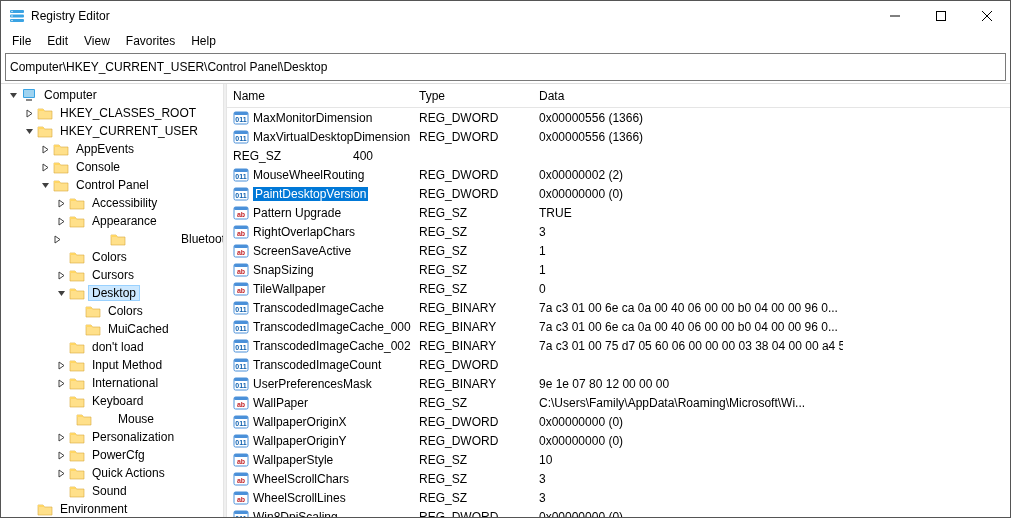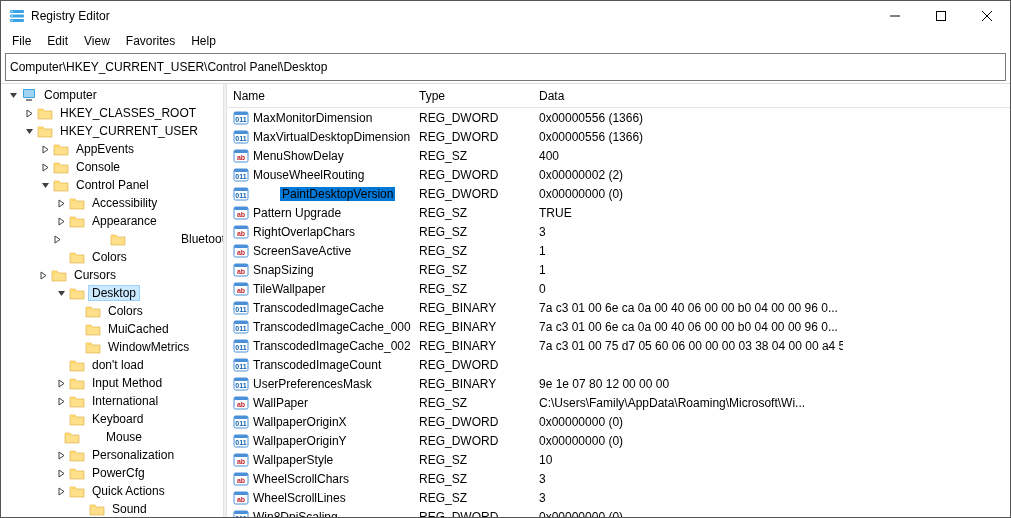--- a/index.html
+++ b/index.html
@@ -23,21 +23,21 @@
 .tree-row .tree-label { padding: 0 3px; border: 1px solid transparent; border-radius: 0; }
 .tree-row.selected .tree-label { background: #cce8ff; border: 1px solid #99d1ff; }
 .splitter { width: 4px; cursor: ew-resize; background: #f0f0f0; border-left: 1px solid #e5e5e5; border-right: 1px solid #e5e5e5; }
 .listwrap { flex: 1; display: flex; flex-direction: column; overflow: hidden; position: relative; }
 .list-header { display: flex; height: 24px; align-items: center; border-bottom: 1px solid #e5e5e5; font-weight: 400; }
 .list-header .col { padding: 0 6px; height: 100%; display: flex; align-items: center; border-right: 1px solid transparent; }
 .list-body { flex: 1; overflow-y: scroll; overflow-x: hidden; }
 .list-row { display: flex; align-items: center; height: 19px; }
 .list-row .cell { padding: 0 6px; overflow: hidden; text-overflow: ellipsis; white-space: nowrap; display: flex; align-items: center; }
 .list-row .cell.name .vicon { width: 16px; height: 16px; margin-right: 4px; flex-shrink: 0; display:flex;align-items:center;justify-content:center; }
-.list-row.selected .name-text { background: #0078d7; color: #000000; padding: 0 2px; margin-left: 27px; }
+.list-row.selected .name-text { background: #0078d7; color: #ffffff; padding: 0 2px; }
 .col-name { width: 186px; }
 .col-type { width: 120px; }
 .col-data { width: 310px; }
 
 .list-body::-webkit-scrollbar, .tree::-webkit-scrollbar { width: 17px; height: 17px; }
 .list-body::-webkit-scrollbar-thumb, .tree::-webkit-scrollbar-thumb { background: #c2c3c9; border: 1px solid #c2c3c9; }
 .list-body::-webkit-scrollbar-track, .tree::-webkit-scrollbar-track { background: #f0f0f0; }
 .list-body::-webkit-scrollbar-button, .tree::-webkit-scrollbar-button { background: #f0f0f0; height: 17px; }
 </style>
 </head>
@@ -220,21 +220,21 @@
         <div class="tree-row" style="padding-left: 52px;">
           <span class="expander none"></span>
           <span class="icon">
             <svg width="16" height="16" viewBox="0 0 16 16">
               <path d="M1 4 h5 l1.5 2 H15 v8 H1 Z" fill="#ffe08a" stroke="#d9a93a" stroke-width="0.6"></path>
               <path d="M1 4 h5 l1.5 2 H1 Z" fill="#ffd664"></path>
             </svg>
           </span>
           <span class="tree-label">Colors</span>
         </div>
-        <div class="tree-row" style="padding-left: 34px;">
+        <div class="tree-row" style="padding-left: 52px;">
           <span class="expander">
             <svg width="9" height="9" viewBox="0 0 9 9">
               <path d="M2 1 L7 4.5 L2 8 Z" fill="none" stroke="#404040" stroke-width="1"></path>
             </svg>
           </span>
           <span class="icon">
             <svg width="16" height="16" viewBox="0 0 16 16">
               <path d="M1 4 h5 l1.5 2 H15 v8 H1 Z" fill="#ffe08a" stroke="#d9a93a" stroke-width="0.6"></path>
               <path d="M1 4 h5 l1.5 2 H1 Z" fill="#ffd664"></path>
             </svg>
@@ -268,86 +268,76 @@
         <div class="tree-row" style="padding-left: 68px;">
           <span class="expander none"></span>
           <span class="icon">
             <svg width="16" height="16" viewBox="0 0 16 16">
               <path d="M1 4 h5 l1.5 2 H15 v8 H1 Z" fill="#ffe08a" stroke="#d9a93a" stroke-width="0.6"></path>
               <path d="M1 4 h5 l1.5 2 H1 Z" fill="#ffd664"></path>
             </svg>
           </span>
           <span class="tree-label">MuiCached</span>
         </div>
-        <div class="tree-row" style="padding-left: 68px;">
+        <div class="tree-row" style="padding-left: 52px;">
           <span class="expander none"></span>
           <span class="icon">
             <svg width="16" height="16" viewBox="0 0 16 16">
               <path d="M1 4 h5 l1.5 2 H15 v8 H1 Z" fill="#ffe08a" stroke="#d9a93a" stroke-width="0.6"></path>
               <path d="M1 4 h5 l1.5 2 H1 Z" fill="#ffd664"></path>
             </svg>
           </span>
-          <span class="tree-label">WindowMetrics</span>
+          <span class="tree-label">don't load</span>
+        </div>
+        <div class="tree-row" style="padding-left: 52px;">
+          <span class="expander">
+            <svg width="9" height="9" viewBox="0 0 9 9">
+              <path d="M2 1 L7 4.5 L2 8 Z" fill="none" stroke="#404040" stroke-width="1"></path>
+            </svg>
+          </span>
+          <span class="icon">
+            <svg width="16" height="16" viewBox="0 0 16 16">
+              <path d="M1 4 h5 l1.5 2 H15 v8 H1 Z" fill="#ffe08a" stroke="#d9a93a" stroke-width="0.6"></path>
+              <path d="M1 4 h5 l1.5 2 H1 Z" fill="#ffd664"></path>
+            </svg>
+          </span>
+          <span class="tree-label">Input Method</span>
+        </div>
+        <div class="tree-row" style="padding-left: 52px;">
+          <span class="expander">
+            <svg width="9" height="9" viewBox="0 0 9 9">
+              <path d="M2 1 L7 4.5 L2 8 Z" fill="none" stroke="#404040" stroke-width="1"></path>
+            </svg>
+          </span>
+          <span class="icon">
+            <svg width="16" height="16" viewBox="0 0 16 16">
+              <path d="M1 4 h5 l1.5 2 H15 v8 H1 Z" fill="#ffe08a" stroke="#d9a93a" stroke-width="0.6"></path>
+              <path d="M1 4 h5 l1.5 2 H1 Z" fill="#ffd664"></path>
+            </svg>
+          </span>
+          <span class="tree-label">International</span>
         </div>
         <div class="tree-row" style="padding-left: 52px;">
           <span class="expander none"></span>
           <span class="icon">
             <svg width="16" height="16" viewBox="0 0 16 16">
               <path d="M1 4 h5 l1.5 2 H15 v8 H1 Z" fill="#ffe08a" stroke="#d9a93a" stroke-width="0.6"></path>
               <path d="M1 4 h5 l1.5 2 H1 Z" fill="#ffd664"></path>
             </svg>
           </span>
-          <span class="tree-label">don't load</span>
-        </div>
-        <div class="tree-row" style="padding-left: 52px;">
-          <span class="expander">
-            <svg width="9" height="9" viewBox="0 0 9 9">
-              <path d="M2 1 L7 4.5 L2 8 Z" fill="none" stroke="#404040" stroke-width="1"></path>
-            </svg>
-          </span>
-          <span class="icon">
-            <svg width="16" height="16" viewBox="0 0 16 16">
-              <path d="M1 4 h5 l1.5 2 H15 v8 H1 Z" fill="#ffe08a" stroke="#d9a93a" stroke-width="0.6"></path>
-              <path d="M1 4 h5 l1.5 2 H1 Z" fill="#ffd664"></path>
-            </svg>
-          </span>
-          <span class="tree-label">Input Method</span>
-        </div>
-        <div class="tree-row" style="padding-left: 52px;">
-          <span class="expander">
-            <svg width="9" height="9" viewBox="0 0 9 9">
-              <path d="M2 1 L7 4.5 L2 8 Z" fill="none" stroke="#404040" stroke-width="1"></path>
-            </svg>
-          </span>
-          <span class="icon">
-            <svg width="16" height="16" viewBox="0 0 16 16">
-              <path d="M1 4 h5 l1.5 2 H15 v8 H1 Z" fill="#ffe08a" stroke="#d9a93a" stroke-width="0.6"></path>
-              <path d="M1 4 h5 l1.5 2 H1 Z" fill="#ffd664"></path>
-            </svg>
-          </span>
-          <span class="tree-label">International</span>
-        </div>
-        <div class="tree-row" style="padding-left: 52px;">
+          <span class="tree-label">Keyboard</span>
+        </div>
+        <div class="tree-row" style="padding-left: 40px; gap: 19px;">
           <span class="expander none"></span>
           <span class="icon">
             <svg width="16" height="16" viewBox="0 0 16 16">
               <path d="M1 4 h5 l1.5 2 H15 v8 H1 Z" fill="#ffe08a" stroke="#d9a93a" stroke-width="0.6"></path>
               <path d="M1 4 h5 l1.5 2 H1 Z" fill="#ffd664"></path>
             </svg>
           </span>
-          <span class="tree-label">Keyboard</span>
-        </div>
-        <div class="tree-row" style="padding-left: 28px; gap: 19px;">
-          <span class="expander none"></span>
-          <span class="icon">
-            <svg width="16" height="16" viewBox="0 0 16 16">
-              <path d="M1 4 h5 l1.5 2 H15 v8 H1 Z" fill="#ffe08a" stroke="#d9a93a" stroke-width="0.6"></path>
-              <path d="M1 4 h5 l1.5 2 H1 Z" fill="#ffd664"></path>
-            </svg>
-          </span>
           <span class="tree-label">Mouse</span>
         </div>
         <div class="tree-row" style="padding-left: 52px;">
           <span class="expander">
             <svg width="9" height="9" viewBox="0 0 9 9">
               <path d="M2 1 L7 4.5 L2 8 Z" fill="none" stroke="#404040" stroke-width="1"></path>
             </svg>
           </span>
           <span class="icon">
             <svg width="16" height="16" viewBox="0 0 16 16">
@@ -378,21 +368,21 @@
             </svg>
           </span>
           <span class="icon">
             <svg width="16" height="16" viewBox="0 0 16 16">
               <path d="M1 4 h5 l1.5 2 H15 v8 H1 Z" fill="#ffe08a" stroke="#d9a93a" stroke-width="0.6"></path>
               <path d="M1 4 h5 l1.5 2 H1 Z" fill="#ffd664"></path>
             </svg>
           </span>
           <span class="tree-label">Quick Actions</span>
         </div>
-        <div class="tree-row" style="padding-left: 52px; margin-left: 20px;">
+        <div class="tree-row" style="padding-left: 52px;">
           <span class="expander none"></span>
           <span class="icon">
             <svg width="16" height="16" viewBox="0 0 16 16">
               <path d="M1 4 h5 l1.5 2 H15 v8 H1 Z" fill="#ffe08a" stroke="#d9a93a" stroke-width="0.6"></path>
               <path d="M1 4 h5 l1.5 2 H1 Z" fill="#ffd664"></path>
             </svg>
           </span>
           <span class="tree-label">Sound</span>
         </div>
         <div class="tree-row" style="padding-left: 36px;">
@@ -436,30 +426,20 @@
                 <rect x="1" y="2" width="14" height="3" rx="1.5" fill="#4a90d9"></rect>
                 <text x="8" y="12" font-size="7" font-weight="bold" text-anchor="middle" fill="#0d5fae">011</text>
               </svg>
             </span>
             <span class="name-text">MaxVirtualDesktopDimension</span>
           </div>
           <div class="cell col-type">REG_DWORD</div>
           <div class="cell col-data">0x00000556 (1366)</div>
         </div>
         <div class="list-row">
-          <div class="cell name col-name">
-            <span class="vicon">
-              <svg width="16" height="16" viewBox="0 0 16 16">
-                <rect x="1" y="2" width="14" height="12" rx="1.5" fill="#fff" stroke="#4a90d9" stroke-width="1"></rect>
-                <rect x="1" y="2" width="14" height="3" rx="1.5" fill="#4a90d9"></rect>
-                <text x="8" y="12" font-size="7" font-weight="bold" text-anchor="middle" fill="#c1272d">ab</text>
-              </svg>
-            </span>
-            <span class="name-text">MenuShowDelay</span>
-          </div>
           <div class="cell col-type">REG_SZ</div>
           <div class="cell col-data">400</div>
         </div>
         <div class="list-row">
           <div class="cell name col-name">
             <span class="vicon">
               <svg width="16" height="16" viewBox="0 0 16 16">
                 <rect x="1" y="2" width="14" height="12" rx="1.5" fill="#fff" stroke="#4a90d9" stroke-width="1"></rect>
                 <rect x="1" y="2" width="14" height="3" rx="1.5" fill="#4a90d9"></rect>
                 <text x="8" y="12" font-size="7" font-weight="bold" text-anchor="middle" fill="#0d5fae">011</text>

